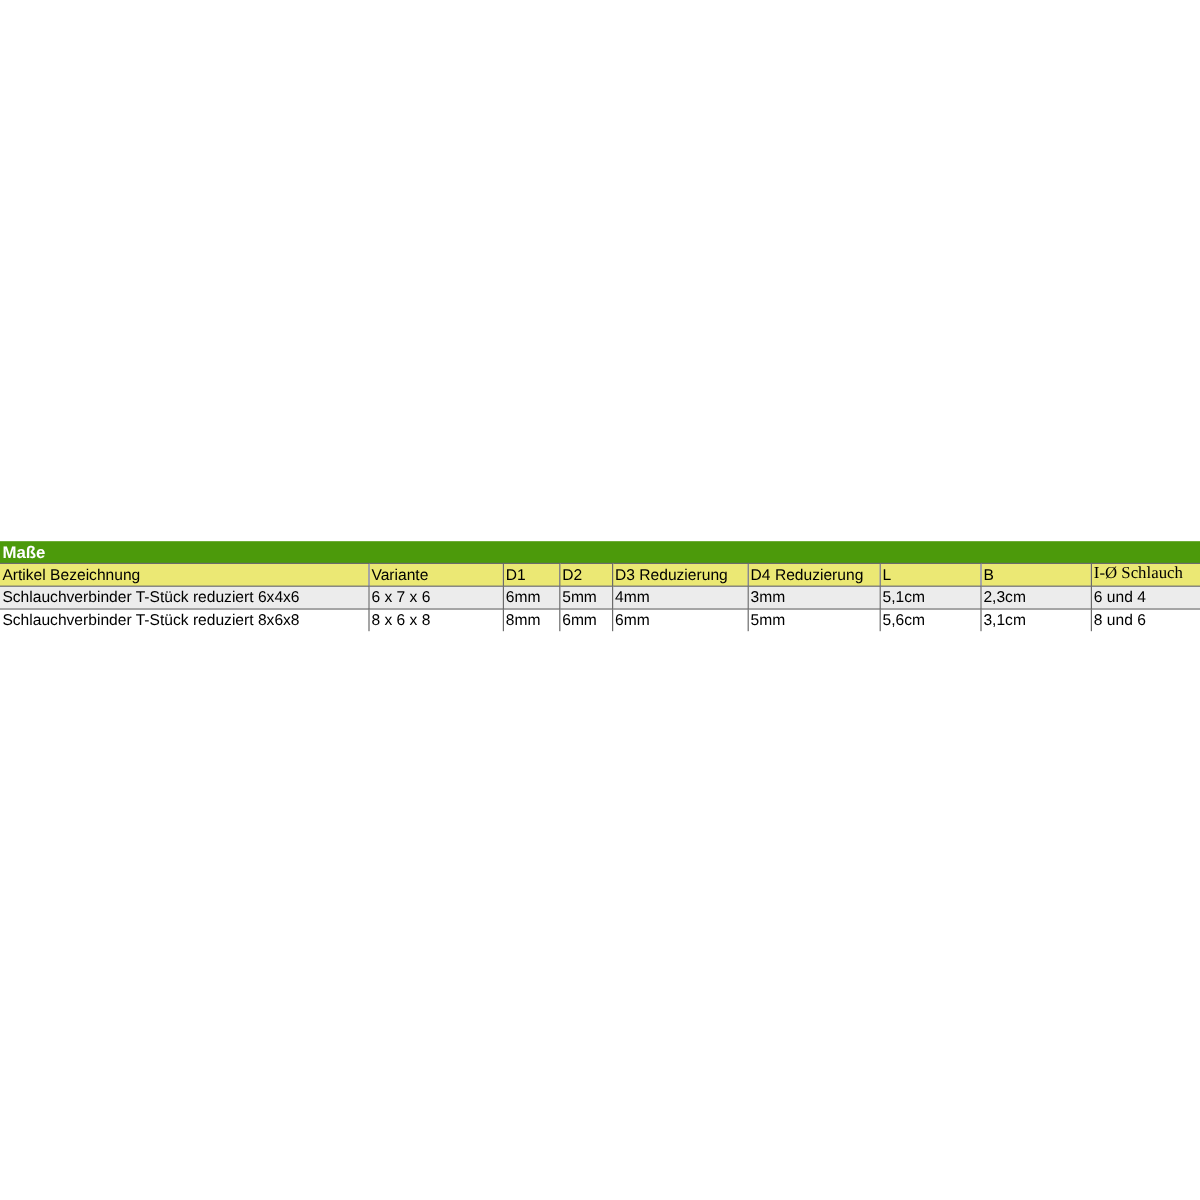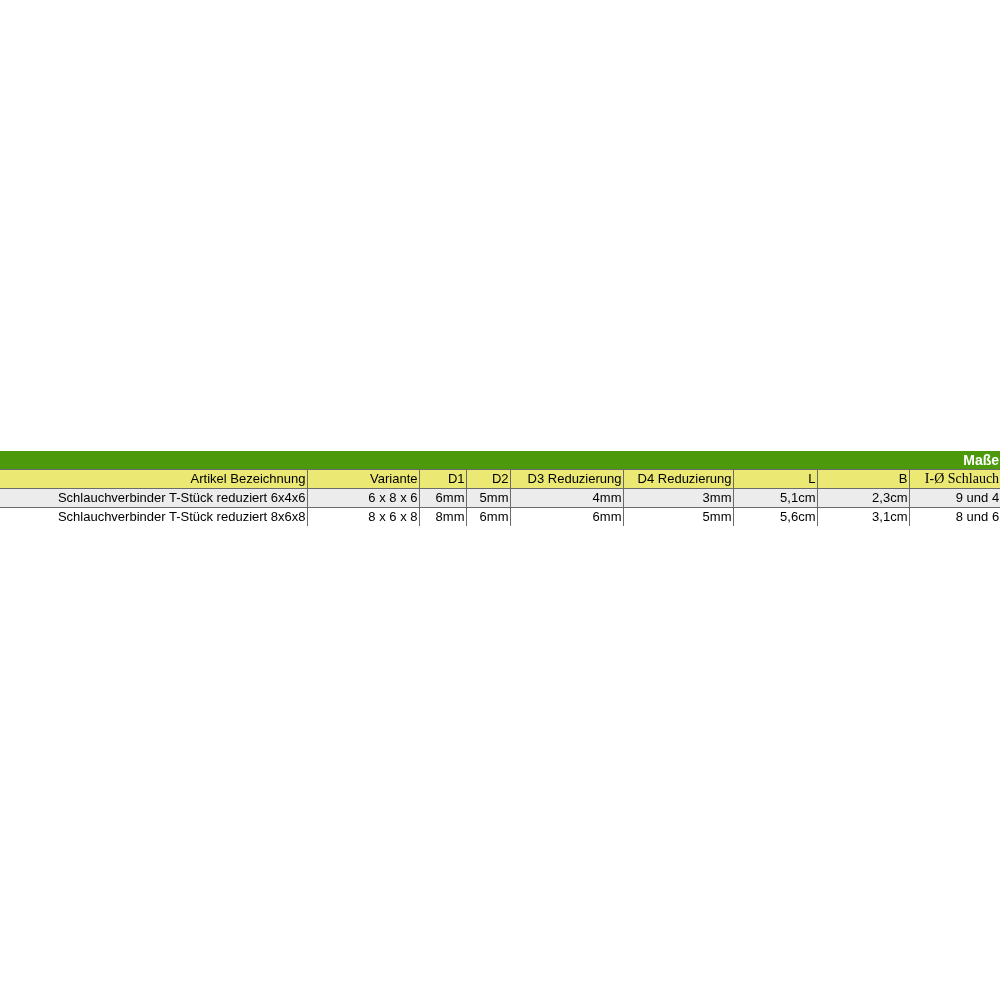--- a/index.html
+++ b/index.html
@@ -32,21 +32,21 @@
   table.masse-table col.c6 { width: 84px; }
   table.masse-table col.c7 { width: 92px; }
   table.masse-table col.c8 { width: 91px; }
 
   table.masse-table th,
   table.masse-table td {
     border: 1px solid var(--border, #6b6b6b);
     font-size: 13px;
     font-weight: normal;
     color: var(--text, #000000);
-    text-align: right;
+    text-align: left;
     vertical-align: middle;
     height: 18px;
     padding: 0 1px 0 2px;
     white-space: nowrap;
     overflow: hidden;
     line-height: 18px;
   }
   
   table.masse-table th:first-child,
   table.masse-table td:first-child { border-left: none; }
@@ -102,28 +102,28 @@
         <th>D3 Reduzierung</th>
         <th>D4 Reduzierung</th>
         <th>L</th>
         <th>B</th>
         <th class="serif">I-Ø Schlauch</th>
       </tr>
     </thead>
     <tbody>
       <tr class="odd">
         <td>Schlauchverbinder T-Stück reduziert 6x4x6</td>
-        <td>6 x 8 x 6</td>
+        <td>6 x 7 x 6</td>
         <td>6mm</td>
         <td>5mm</td>
         <td>4mm</td>
         <td>3mm</td>
         <td>5,1cm</td>
         <td>2,3cm</td>
-        <td>9 und 4</td>
+        <td>6 und 4</td>
       </tr>
       <tr class="even">
         <td>Schlauchverbinder T-Stück reduziert 8x6x8</td>
         <td>8 x 6 x 8</td>
         <td>8mm</td>
         <td>6mm</td>
         <td>6mm</td>
         <td>5mm</td>
         <td>5,6cm</td>
         <td>3,1cm</td>

